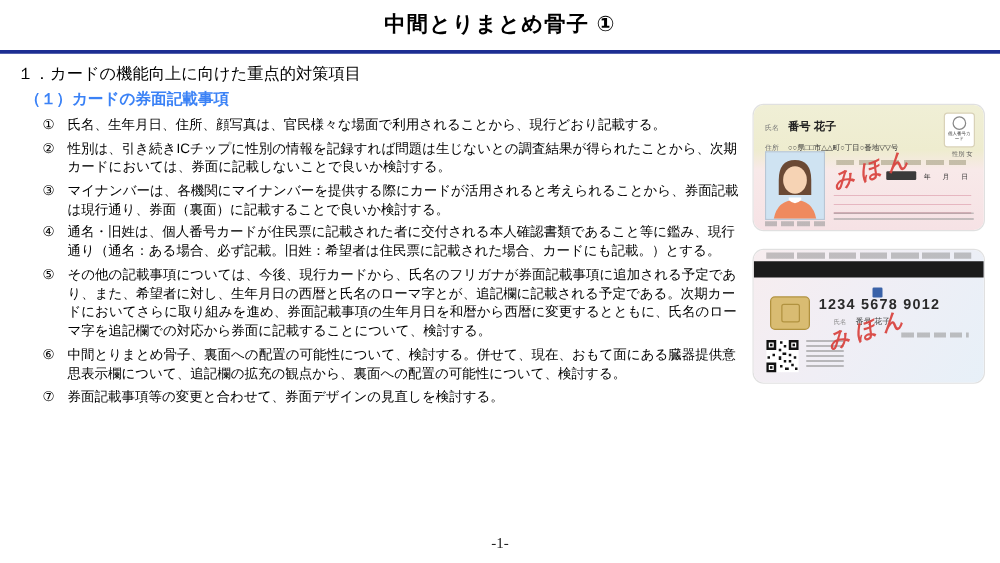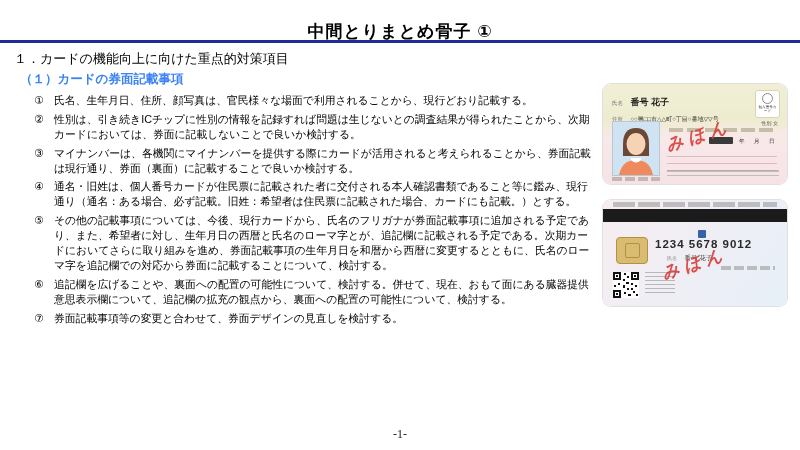--- a/index.html
+++ b/index.html
@@ -3,21 +3,21 @@
 <meta charset="utf-8">
 <style>
   html,body{margin:0;padding:0;}
   body{
     width:800px;height:450px;background:#ffffff;position:relative;overflow:hidden;
     font-family:"Liberation Sans","DejaVu Sans",sans-serif;color:#111;
     -webkit-font-smoothing:antialiased;
   }
   
   .hdr-title{
-    margin:0;padding-top:20px;text-align:center;
+    margin:0;padding-top:8px;text-align:center;
     font-size:17px;font-weight:bold;color:#000;letter-spacing:1px;
   }
   .hdr-rule{position:absolute;top:40px;left:0;width:800px;height:3px;background:#1c2e92;}
   
   .text-col{position:absolute;left:14px;top:50px;width:580px;}
   .sec-h{margin:0 0 3px 0;font-size:13px;font-weight:normal;color:#000;}
   .sub-h{margin:0 0 5px 6px;font-size:12.5px;font-weight:bold;color:#3b82f6;}
   .items{margin-left:20px;}
   .item{display:flex;font-size:10.8px;line-height:1.38;margin-bottom:4px;color:#000;}
   .item .num{flex:0 0 20px;}
@@ -115,21 +115,21 @@
     <div class="item">
       <span class="num">④</span>
       <span class="txt">通名・旧姓は、個人番号カードが住民票に記載された者に交付される本人確認書類であること等に鑑み、現行通り（通名：ある場合、必ず記載。旧姓：希望者は住民票に記載された場合、カードにも記載。）とする。</span>
     </div>
     <div class="item">
       <span class="num">⑤</span>
       <span class="txt">その他の記載事項については、今後、現行カードから、氏名のフリガナが券面記載事項に追加される予定であり、また、希望者に対し、生年月日の西暦と氏名のローマ字とが、追記欄に記載される予定である。次期カードにおいてさらに取り組みを進め、券面記載事項の生年月日を和暦から西暦に変更するとともに、氏名のローマ字を追記欄での対応から券面に記載することについて、検討する。</span>
     </div>
     <div class="item">
       <span class="num">⑥</span>
-      <span class="txt">追記欄を広げることや、裏面への配置の可能性について、検討する。併せて、現在、おもて面にある臓器提供意思表示欄について、追記欄の拡充の観点から、裏面への配置の可能性について、検討する。</span>
+      <span class="txt">中間とりまとめ骨子、裏面への配置の可能性について、検討する。併せて、現在、おもて面にある臓器提供意思表示欄について、追記欄の拡充の観点から、裏面への配置の可能性について、検討する。</span>
     </div>
     <div class="item">
       <span class="num">⑦</span>
       <span class="txt">券面記載事項等の変更と合わせて、券面デザインの見直しを検討する。</span>
     </div>
   </div>
 </div>
 
 <div class="cards-col">
 

